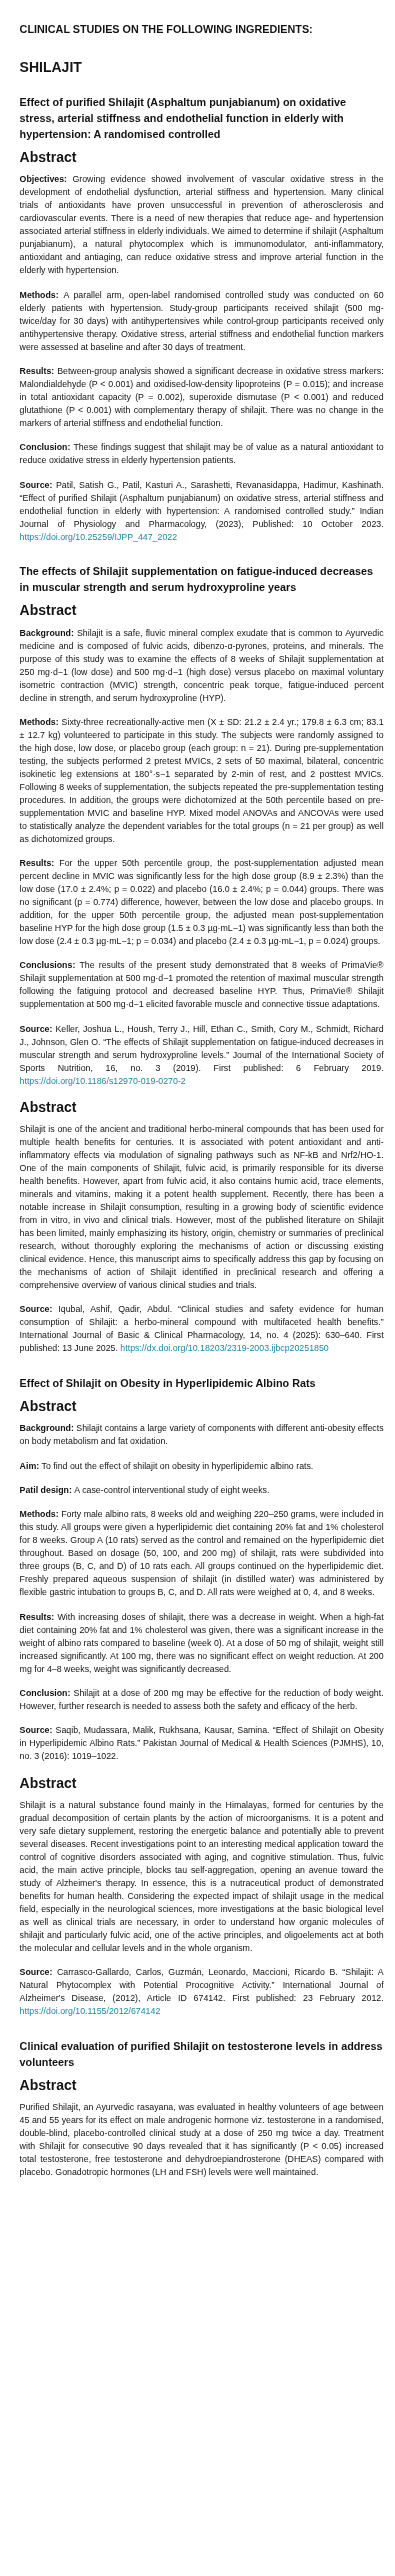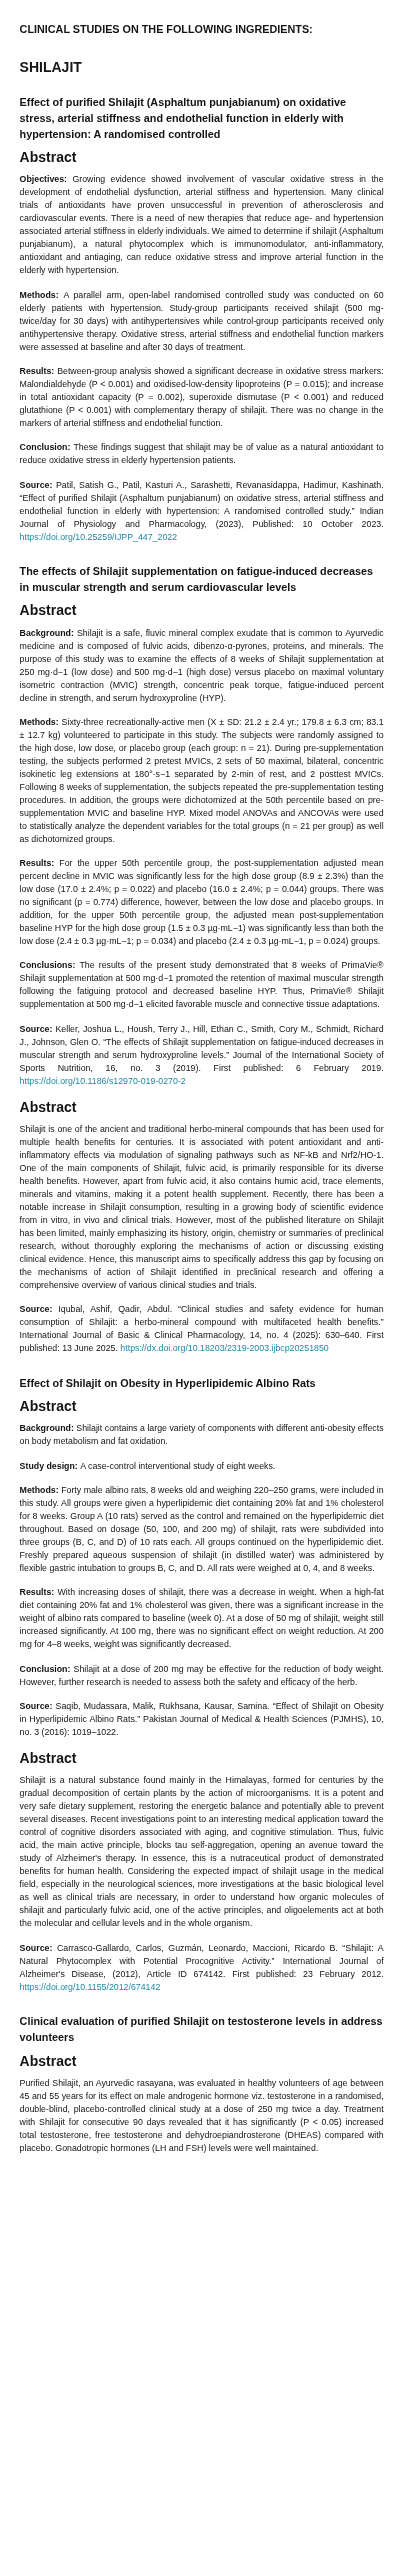--- a/index.html
+++ b/index.html
@@ -59,34 +59,35 @@
   <h1 class="main-title">CLINICAL STUDIES ON THE FOLLOWING INGREDIENTS:</h1>
   <h2 class="ingredient-heading">SHILAJIT</h2>
   <div id="studies">
       <h3 class="study-title">Effect of purified Shilajit (Asphaltum punjabianum) on oxidative stress, arterial stiffness and endothelial function in elderly with hypertension: A randomised controlled</h3>
       <p class="abstract-label">Abstract</p>
       <p class="body-para"><strong>Objectives: </strong>Growing evidence showed involvement of vascular oxidative stress in the development of endothelial dysfunction, arterial stiffness and hypertension. Many clinical trials of antioxidants have proven unsuccessful in prevention of atherosclerosis and cardiovascular events. There is a need of new therapies that reduce age- and hypertension associated arterial stiffness in elderly individuals. We aimed to determine if shilajit (Asphaltum punjabianum), a natural phytocomplex which is immunomodulator, anti-inflammatory, antioxidant and antiaging, can reduce oxidative stress and improve arterial function in the elderly with hypertension.</p>
       <p class="body-para"><strong>Methods: </strong>A parallel arm, open-label randomised controlled study was conducted on 60 elderly patients with hypertension. Study-group participants received shilajit (500 mg-twice/day for 30 days) with antihypertensives while control-group participants received only antihypertensive therapy. Oxidative stress, arterial stiffness and endothelial function markers were assessed at baseline and after 30 days of treatment.</p>
       <p class="body-para"><strong>Results: </strong>Between-group analysis showed a significant decrease in oxidative stress markers: Malondialdehyde (P &lt; 0.001) and oxidised-low-density lipoproteins (P = 0.015); and increase in total antioxidant capacity (P = 0.002), superoxide dismutase (P &lt; 0.001) and reduced glutathione (P &lt; 0.001) with complementary therapy of shilajit. There was no change in the markers of arterial stiffness and endothelial function.</p>
       <p class="body-para"><strong>Conclusion: </strong>These findings suggest that shilajit may be of value as a natural antioxidant to reduce oxidative stress in elderly hypertension patients.</p>
       <p class="body-para"><strong>Source: </strong>Patil, Satish G., Patil, Kasturi A., Sarashetti, Revanasidappa, Hadimur, Kashinath. “Effect of purified Shilajit (Asphaltum punjabianum) on oxidative stress, arterial stiffness and endothelial function in elderly with hypertension: A randomised controlled study.” Indian Journal of Physiology and Pharmacology, (2023), Published: 10 October 2023. <a class="doc-link" href="#">https://doi.org/10.25259/IJPP_447_2022</a></p>
-      <h3 class="study-title">The effects of Shilajit supplementation on fatigue-induced decreases in muscular strength and serum cardiovascular levels</h3>
+      <h3 class="study-title">The effects of Shilajit supplementation on fatigue-induced decreases in muscular strength and serum hydroxyproline years</h3>
       <p class="abstract-label">Abstract</p>
       <p class="body-para"><strong>Background: </strong>Shilajit is a safe, fluvic mineral complex exudate that is common to Ayurvedic medicine and is composed of fulvic acids, dibenzo-α-pyrones, proteins, and minerals. The purpose of this study was to examine the effects of 8 weeks of Shilajit supplementation at 250 mg·d−1 (low dose) and 500 mg·d−1 (high dose) versus placebo on maximal voluntary isometric contraction (MVIC) strength, concentric peak torque, fatigue-induced percent decline in strength, and serum hydroxyproline (HYP).</p>
       <p class="body-para"><strong>Methods: </strong>Sixty-three recreationally-active men (X ± SD: 21.2 ± 2.4 yr.; 179.8 ± 6.3 cm; 83.1 ± 12.7 kg) volunteered to participate in this study. The subjects were randomly assigned to the high dose, low dose, or placebo group (each group: n = 21). During pre-supplementation testing, the subjects performed 2 pretest MVICs, 2 sets of 50 maximal, bilateral, concentric isokinetic leg extensions at 180°·s−1 separated by 2-min of rest, and 2 posttest MVICs. Following 8 weeks of supplementation, the subjects repeated the pre-supplementation testing procedures. In addition, the groups were dichotomized at the 50th percentile based on pre-supplementation MVIC and baseline HYP. Mixed model ANOVAs and ANCOVAs were used to statistically analyze the dependent variables for the total groups (n = 21 per group) as well as dichotomized groups.</p>
       <p class="body-para"><strong>Results: </strong>For the upper 50th percentile group, the post-supplementation adjusted mean percent decline in MVIC was significantly less for the high dose group (8.9 ± 2.3%) than the low dose (17.0 ± 2.4%; p = 0.022) and placebo (16.0 ± 2.4%; p = 0.044) groups. There was no significant (p = 0.774) difference, however, between the low dose and placebo groups. In addition, for the upper 50th percentile group, the adjusted mean post-supplementation baseline HYP for the high dose group (1.5 ± 0.3 µg·mL−1) was significantly less than both the low dose (2.4 ± 0.3 µg·mL−1; p = 0.034) and placebo (2.4 ± 0.3 µg·mL−1, p = 0.024) groups.</p>
       <p class="body-para"><strong>Conclusions: </strong>The results of the present study demonstrated that 8 weeks of PrimaVie® Shilajit supplementation at 500 mg·d−1 promoted the retention of maximal muscular strength following the fatiguing protocol and decreased baseline HYP. Thus, PrimaVie® Shilajit supplementation at 500 mg·d−1 elicited favorable muscle and connective tissue adaptations.</p>
       <p class="body-para"><strong>Source: </strong>Keller, Joshua L., Housh, Terry J., Hill, Ethan C., Smith, Cory M., Schmidt, Richard J., Johnson, Glen O. “The effects of Shilajit supplementation on fatigue-induced decreases in muscular strength and serum hydroxyproline levels.” Journal of the International Society of Sports Nutrition, 16, no. 3 (2019). First published: 6 February 2019. <a class="doc-link" href="#">https://doi.org/10.1186/s12970-019-0270-2</a></p>
       <p class="abstract-label">Abstract</p>
       <p class="body-para">Shilajit is one of the ancient and traditional herbo-mineral compounds that has been used for multiple health benefits for centuries. It is associated with potent antioxidant and anti-inflammatory effects via modulation of signaling pathways such as NF-kB and Nrf2/HO-1. One of the main components of Shilajit, fulvic acid, is primarily responsible for its diverse health benefits. However, apart from fulvic acid, it also contains humic acid, trace elements, minerals and vitamins, making it a potent health supplement. Recently, there has been a notable increase in Shilajit consumption, resulting in a growing body of scientific evidence from in vitro, in vivo and clinical trials. However, most of the published literature on Shilajit has been limited, mainly emphasizing its history, origin, chemistry or summaries of preclinical research, without thoroughly exploring the mechanisms of action or discussing existing clinical evidence. Hence, this manuscript aims to specifically address this gap by focusing on the mechanisms of action of Shilajit identified in preclinical research and offering a comprehensive overview of various clinical studies and trials.</p>
       <p class="body-para"><strong>Source: </strong>Iqubal, Ashif, Qadir, Abdul. “Clinical studies and safety evidence for human consumption of Shilajit: a herbo-mineral compound with multifaceted health benefits.” International Journal of Basic &amp; Clinical Pharmacology, 14, no. 4 (2025): 630–640. First published: 13 June 2025. <a class="doc-link" href="#">https://dx.doi.org/10.18203/2319-2003.ijbcp20251850</a></p>
       <h3 class="study-title">Effect of Shilajit on Obesity in Hyperlipidemic Albino Rats</h3>
       <p class="abstract-label">Abstract</p>
       <p class="body-para"><strong>Background: </strong>Shilajit contains a large variety of components with different anti-obesity effects on body metabolism and fat oxidation.</p>
-      <p class="body-para"><strong>Study design: </strong>A case-control interventional study of eight weeks.</p>
+      <p class="body-para"><strong>Aim: </strong>To find out the effect of shilajit on obesity in hyperlipidemic albino rats.</p>
+      <p class="body-para"><strong>Patil design: </strong>A case-control interventional study of eight weeks.</p>
       <p class="body-para"><strong>Methods: </strong>Forty male albino rats, 8 weeks old and weighing 220–250 grams, were included in this study. All groups were given a hyperlipidemic diet containing 20% fat and 1% cholesterol for 8 weeks. Group A (10 rats) served as the control and remained on the hyperlipidemic diet throughout. Based on dosage (50, 100, and 200 mg) of shilajit, rats were subdivided into three groups (B, C, and D) of 10 rats each. All groups continued on the hyperlipidemic diet. Freshly prepared aqueous suspension of shilajit (in distilled water) was administered by flexible gastric intubation to groups B, C, and D. All rats were weighed at 0, 4, and 8 weeks.</p>
       <p class="body-para"><strong>Results: </strong>With increasing doses of shilajit, there was a decrease in weight. When a high-fat diet containing 20% fat and 1% cholesterol was given, there was a significant increase in the weight of albino rats compared to baseline (week 0). At a dose of 50 mg of shilajit, weight still increased significantly. At 100 mg, there was no significant effect on weight reduction. At 200 mg for 4–8 weeks, weight was significantly decreased.</p>
       <p class="body-para"><strong>Conclusion: </strong>Shilajit at a dose of 200 mg may be effective for the reduction of body weight. However, further research is needed to assess both the safety and efficacy of the herb.</p>
       <p class="body-para"><strong>Source: </strong>Saqib, Mudassara, Malik, Rukhsana, Kausar, Samina. “Effect of Shilajit on Obesity in Hyperlipidemic Albino Rats.” Pakistan Journal of Medical &amp; Health Sciences (PJMHS), 10, no. 3 (2016): 1019–1022.</p>
       <p class="abstract-label">Abstract</p>
       <p class="body-para">Shilajit is a natural substance found mainly in the Himalayas, formed for centuries by the gradual decomposition of certain plants by the action of microorganisms. It is a potent and very safe dietary supplement, restoring the energetic balance and potentially able to prevent several diseases. Recent investigations point to an interesting medical application toward the control of cognitive disorders associated with aging, and cognitive stimulation. Thus, fulvic acid, the main active principle, blocks tau self-aggregation, opening an avenue toward the study of Alzheimer's therapy. In essence, this is a nutraceutical product of demonstrated benefits for human health. Considering the expected impact of shilajit usage in the medical field, especially in the neurological sciences, more investigations at the basic biological level as well as clinical trials are necessary, in order to understand how organic molecules of shilajit and particularly fulvic acid, one of the active principles, and oligoelements act at both the molecular and cellular levels and in the whole organism.</p>
       <p class="body-para"><strong>Source: </strong>Carrasco-Gallardo, Carlos, Guzmán, Leonardo, Maccioni, Ricardo B. “Shilajit: A Natural Phytocomplex with Potential Procognitive Activity.” International Journal of Alzheimer's Disease, (2012), Article ID 674142. First published: 23 February 2012. <a class="doc-link" href="#">https://doi.org/10.1155/2012/674142</a></p>
       <h3 class="study-title">Clinical evaluation of purified Shilajit on testosterone levels in address volunteers</h3>
       <p class="abstract-label">Abstract</p>
       <p class="body-para">Purified Shilajit, an Ayurvedic rasayana, was evaluated in healthy volunteers of age between 45 and 55 years for its effect on male androgenic hormone viz. testosterone in a randomised, double-blind, placebo-controlled clinical study at a dose of 250 mg twice a day. Treatment with Shilajit for consecutive 90 days revealed that it has significantly (P &lt; 0.05) increased total testosterone, free testosterone and dehydroepiandrosterone (DHEAS) compared with placebo. Gonadotropic hormones (LH and FSH) levels were well maintained.</p>

